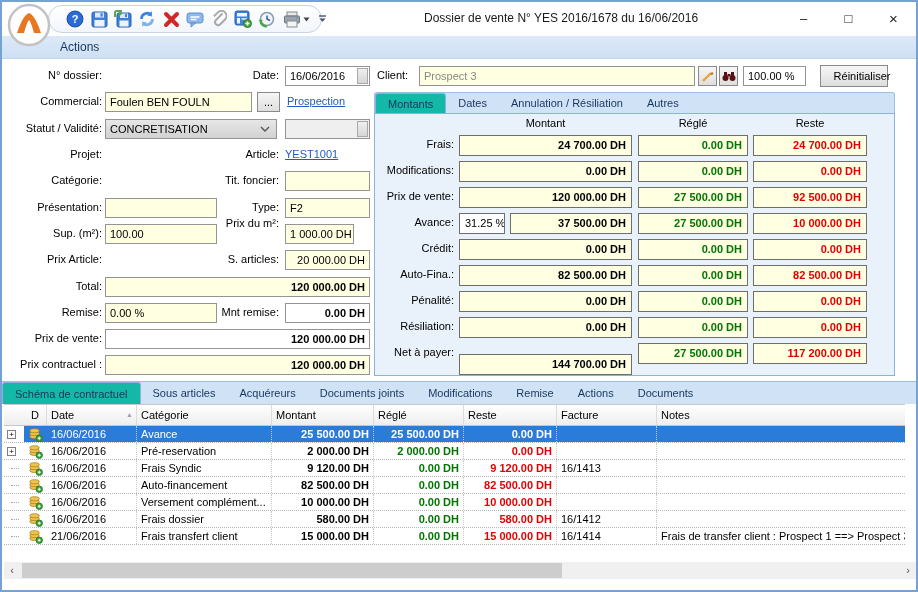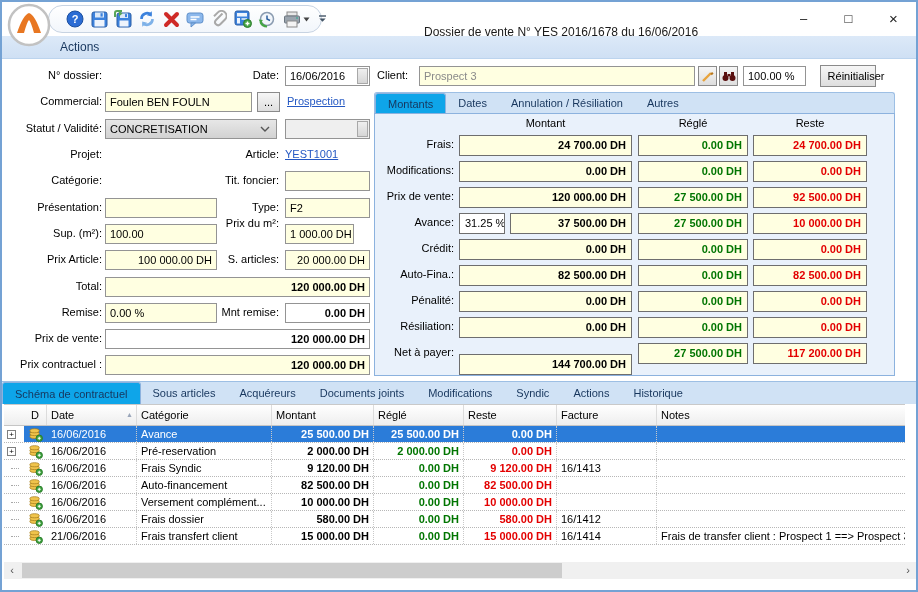--- a/index.html
+++ b/index.html
@@ -7,21 +7,21 @@
   .win{position:relative;width:918px;height:592px;background:#fff;border:2px solid #74a2d4;
        font-family:"Liberation Sans","DejaVu Sans",sans-serif;font-size:11px;color:#000;overflow:hidden;}
   .abs{position:absolute;}
   
   .titlebar{position:absolute;left:0;top:0;width:100%;height:34px;background:#fff;}
   .logo{position:absolute;left:5px;top:1px;width:44px;height:44px;z-index:5;}
   .qat{position:absolute;left:46px;top:3px;height:28px;display:flex;align-items:center;padding:0 8px 0 14px;
        border:1px solid #c7d3e2;border-radius:14px;background:linear-gradient(#ffffff,#f2f6fb);}
   .tool{width:24px;height:24px;display:flex;align-items:center;justify-content:center;cursor:default;}
   .overflow{position:absolute;left:312px;top:8px;width:16px;height:18px;display:flex;align-items:center;justify-content:center;}
-  .wtitle{position:absolute;left:422px;top:23px;font-size:12px;color:#1a1a1a;white-space:nowrap;}
+  .wtitle{position:absolute;left:422px;top:9px;font-size:12px;color:#1a1a1a;white-space:nowrap;}
   .winbtns{position:absolute;right:0;top:0;height:32px;display:flex;}
   .winbtn{width:45px;height:32px;display:flex;align-items:center;justify-content:center;font-size:13px;color:#222;}
   
   .menubar{position:absolute;left:0;top:34px;width:100%;height:23px;
            background:linear-gradient(#dce9f8,#cfe0f4);border-bottom:1px solid #bcd4ee;}
   .menuitem{position:absolute;left:58px;top:4px;color:#17365d;font-size:12px;}
   
   .rlbl{position:absolute;text-align:right;white-space:nowrap;color:#000;}
   .llbl{position:absolute;white-space:nowrap;color:#000;}
   .fld{position:absolute;height:20px;background:#ffffe1;border:1px solid #949494;
@@ -32,21 +32,21 @@
   .rt{text-align:right;}
   .green{color:#007500;} .red{color:#e30000;} .gray{color:#8a8a8a;}
   .link{position:absolute;color:#2458c3;text-decoration:underline;white-space:nowrap;cursor:pointer;}
   .btn{position:absolute;background:linear-gradient(#f6f6f6,#dedede);border:1px solid #8a8a8a;
        display:flex;align-items:center;justify-content:center;}
   .minibtn{position:absolute;top:2px;bottom:2px;width:11px;background:linear-gradient(#efefef,#d6d6d6);border:1px solid #a8a8a8;}
   .dd{background:linear-gradient(#e7e7e7,#d2d2d2);}
   
   .tabstrip{position:absolute;display:flex;align-items:flex-end;background:#d0e2f5;border:1px solid #9dbfe4;border-bottom:none;}
   .tab{height:21px;line-height:21px;padding:0 12px;color:#17365d;white-space:nowrap;cursor:pointer;}
-  .tab.active{background:#0ea5e9;border:1px solid #8cb2de;border-bottom:none;border-radius:3px 3px 0 0;font-weight:normal;}
+  .tab.active{background:#14b8a6;border:1px solid #8cb2de;border-bottom:none;border-radius:3px 3px 0 0;font-weight:normal;}
   .pbody{position:absolute;background:#e9f1fb;border:1px solid #8cb2de;}
   .colhead{position:absolute;text-align:center;color:#000;}
   .mfld{position:absolute;height:21px;background:#ffffe1;border:1px solid #6e6e6e;
         padding:2px 5px;line-height:15px;white-space:nowrap;overflow:hidden;}
   
   .grid{position:absolute;left:2px;top:402px;width:901px;background:#fff;}
   .ghead{display:flex;height:22px;background:linear-gradient(#ffffff,#eeeeee);border-top:1px solid #c9c9c9;border-bottom:1px solid #c5c5c5;}
   .gh{border-right:1px solid #dcdcdc;padding:4px 4px 0 4px;white-space:nowrap;overflow:hidden;position:relative;}
   .grow{display:flex;height:17px;border-bottom:1px dotted #b7b7b7;background:#fff;}
   .gc{border-right:1px dotted #c9c9c9;padding:1px 4px;line-height:14px;white-space:nowrap;overflow:hidden;}
@@ -203,21 +203,20 @@
   <div class="fld" style="left:103px;top:196px;width:112px"></div>
   <span class="rlbl" style="left:218px;top:199px;width:59px">Type:</span>
   <div class="fld" style="left:283px;top:196px;width:85px">F2</div>
 
   <span class="rlbl" style="left:3px;top:225px;width:97px">Sup. (m²):</span>
   <div class="fld" style="left:103px;top:222px;width:112px">100.00</div>
   <span class="rlbl" style="left:208px;top:215px;width:69px">Prix du m²:</span>
   <div class="fld rt" style="left:283px;top:222px;width:69px">1 000.00 DH</div>
 
   <span class="rlbl" style="left:3px;top:251px;width:97px">Prix Article:</span>
-  <div class="fld rt" style="left:103px;top:248px;width:112px">100 000.00 DH</div>
   <span class="rlbl" style="left:208px;top:251px;width:69px">S. articles:</span>
   <div class="fld rt" style="left:283px;top:248px;width:85px">20 000.00 DH</div>
 
   <span class="rlbl" style="left:3px;top:278px;width:97px">Total:</span>
   <div class="fld money" style="left:103px;top:275px;width:265px">120 000.00 DH</div>
 
   <span class="rlbl" style="left:3px;top:304px;width:97px">Remise:</span>
   <div class="fld" style="left:103px;top:301px;width:112px">0.00 %</div>
   <span class="rlbl" style="left:208px;top:304px;width:69px">Mnt remise:</span>
   <div class="fld fldw money" style="left:283px;top:301px;width:85px">0.00 DH</div>
@@ -239,21 +238,21 @@
   <div class="btn" style="left:717px;top:64px;width:19px;height:20px">
     <svg width="14" height="11" viewBox="0 0 14 11">
         <circle cx="3.5" cy="7" r="3" fill="#5a1010"></circle>
         <circle cx="10.5" cy="7" r="3" fill="#5a1010"></circle>
         <rect x="2" y="1" width="3" height="4" fill="#5a1010"></rect>
         <rect x="9" y="1" width="3" height="4" fill="#5a1010"></rect>
         <rect x="5.5" y="3" width="3" height="2.5" fill="#5a1010"></rect>
       </svg>
   </div>
   <div class="fld fldw" style="left:741px;top:64px;width:63px">100.00 %</div>
-  <div class="btn" style="left:818px;top:63px;width:56px;height:22px;gap:16px">
+  <div class="btn" style="left:818px;top:63px;width:68px;height:22px;gap:16px">
     <svg width="13" height="11" viewBox="0 0 13 11">
         <path d="M1 5.5 h7" stroke="#2b6cd4" stroke-width="2"></path>
         <path d="M6 1.5 L11 5.5 L6 9.5 Z" fill="#2b6cd4"></path>
         <path d="M12 1 v9" stroke="#2b6cd4" stroke-width="1.6"></path>
       </svg>
     <span>Réinitialiser</span>
   </div>
 
   <div class="tabstrip" style="left:372px;top:90px;width:521px;height:22px;border-radius:3px 3px 0 0">
     <span class="tab active">Montants</span>
@@ -312,23 +311,23 @@
   <div class="mfld money" style="left:457px;top:352px;width:173px">144 700.00 DH</div>
   <div class="mfld money green" style="left:636px;top:341px;width:110px">27 500.00 DH</div>
   <div class="mfld money red" style="left:751px;top:341px;width:114px">117 200.00 DH</div>
 
   <div class="tabstrip" style="left:0;top:379px;width:914px;height:23px;border-left:none;border-right:none">
     <span class="tab active" style="height:22px;line-height:22px">Schéma de contractuel</span>
     <span class="tab">Sous articles</span>
     <span class="tab">Acquéreurs</span>
     <span class="tab">Documents joints</span>
     <span class="tab">Modifications</span>
-    <span class="tab">Syndic</span>
+    <span class="tab">Remise</span>
     <span class="tab">Actions</span>
-    <span class="tab">Historique</span>
+    <span class="tab">Documents</span>
   </div>
 
   <div class="grid">
     <div class="ghead">
       <div class="gh" style="width:20px;border-right:none"></div>
       <div class="gh" style="width:23px;text-align:center">D</div>
       <div class="gh" style="width:90px"><span>Date</span><span class="sort">▲</span></div>
       <div class="gh" style="width:135px">Catégorie</div>
       <div class="gh" style="width:102px">Montant</div>
       <div class="gh" style="width:90px">Réglé</div>

